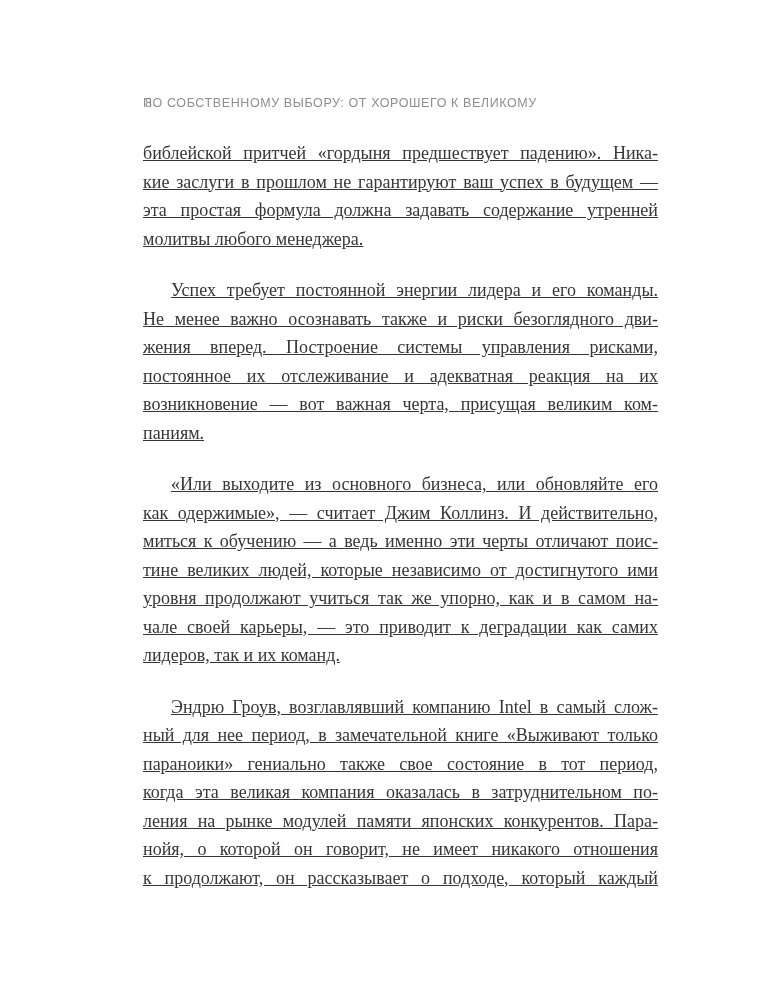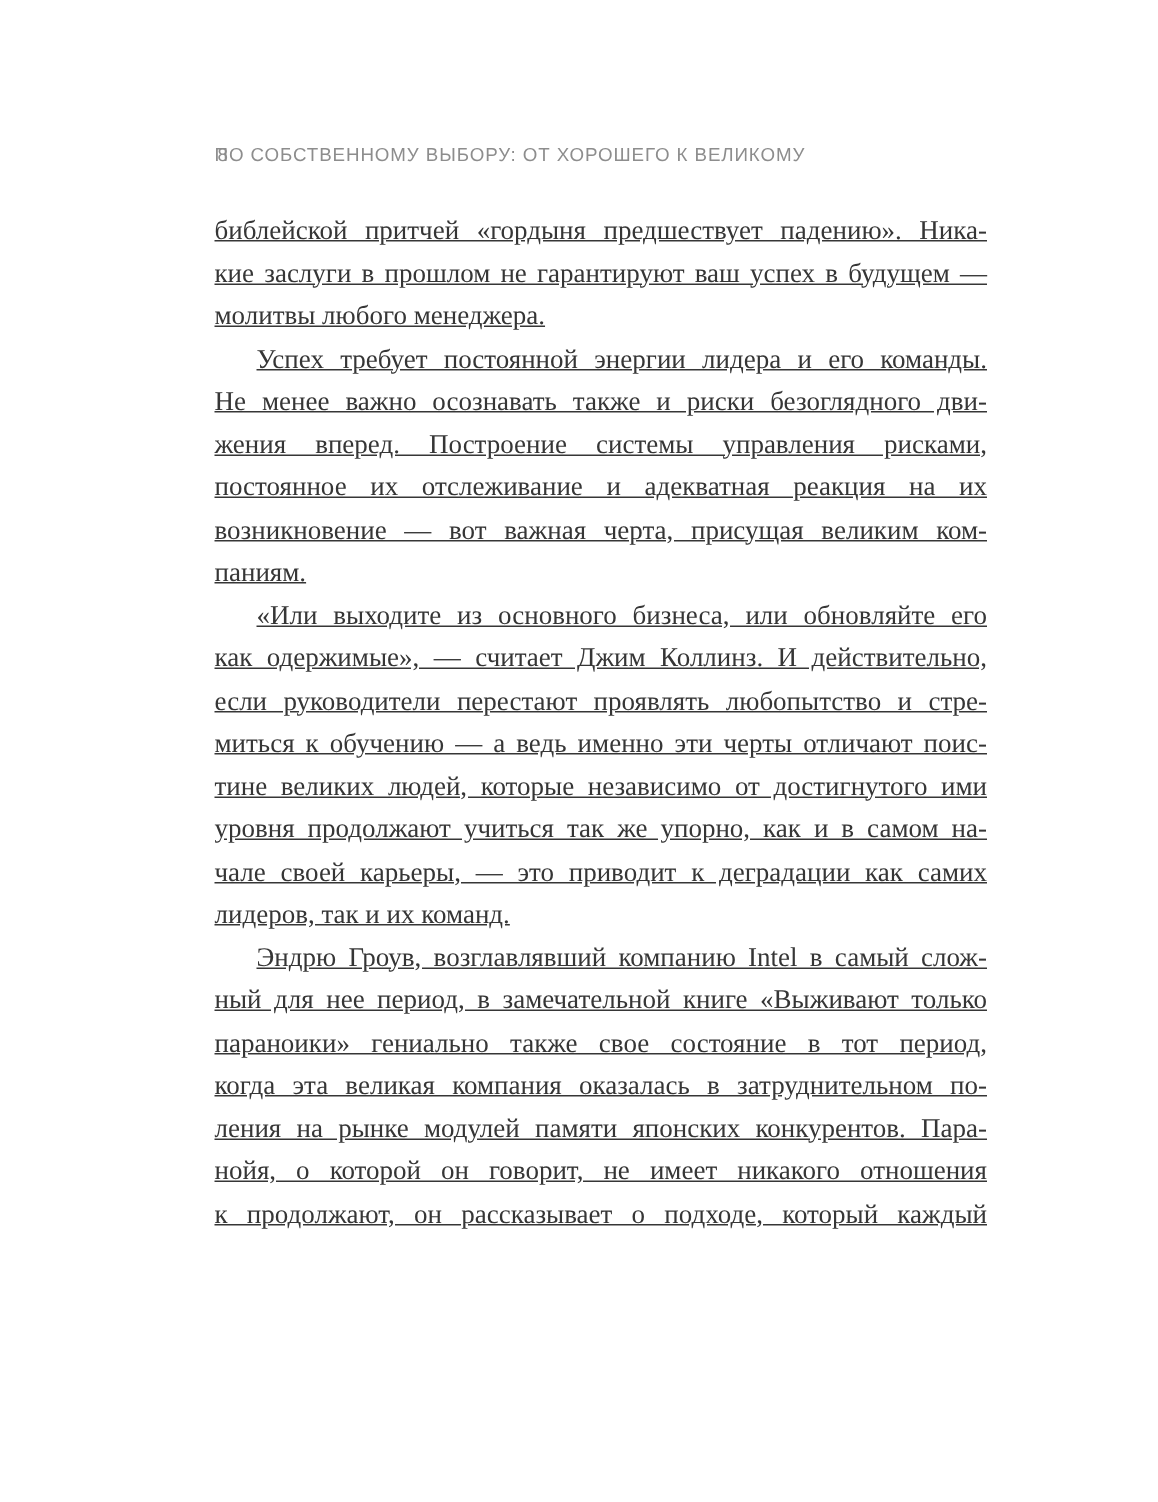--- a/index.html
+++ b/index.html
@@ -58,48 +58,49 @@
   }
   .line {
     text-align: justify;
     text-align-last: justify;
   }
   .line.para-end {
     text-align-last: left;
   }
   .line.first-indent {
     padding-left: 28px;
+    margin-top: 23px;
   }
 </style>
 </head>
 <body>
 
 <div class="page">
   <header class="running-head">
     <span class="page-num">8</span>
     <span class="head-title">ПО СОБСТВЕННОМУ ВЫБОРУ: ОТ ХОРОШЕГО К ВЕЛИКОМУ</span>
   </header>
   <main class="text-block" id="paragraphs">
       <div class="paragraph">
         <div class="line">библейской притчей «гордыня предшествует падению». Ника-</div>
         <div class="line">кие заслуги в прошлом не гарантируют ваш успех в будущем —</div>
+        <div class="line">эта простая формула должна задавать содержание утренней</div>
         <div class="line para-end">молитвы любого менеджера.</div>
       </div>
       <div class="paragraph">
         <div class="line first-indent">Успех требует постоянной энергии лидера и его команды.</div>
         <div class="line">Не менее важно осознавать также и риски безоглядного дви-</div>
         <div class="line">жения вперед. Построение системы управления рисками,</div>
         <div class="line">постоянное их отслеживание и адекватная реакция на их</div>
         <div class="line">возникновение — вот важная черта, присущая великим ком-</div>
         <div class="line para-end">паниям.</div>
       </div>
       <div class="paragraph">
         <div class="line first-indent">«Или выходите из основного бизнеса, или обновляйте его</div>
         <div class="line">как одержимые», — считает Джим Коллинз. И действительно,</div>
-        <div class="line">если руководители перестают проявлять любопытство и стре-</div>
         <div class="line">миться к обучению — а ведь именно эти черты отличают поис-</div>
         <div class="line">тине великих людей, которые независимо от достигнутого ими</div>
         <div class="line">уровня продолжают учиться так же упорно, как и в самом на-</div>
         <div class="line">чале своей карьеры, — это приводит к деградации как самих</div>
         <div class="line para-end">лидеров, так и их команд.</div>
       </div>
       <div class="paragraph">
         <div class="line first-indent">Эндрю Гроув, возглавлявший компанию Intel в самый слож-</div>
         <div class="line">ный для нее период, в замечательной книге «Выживают только</div>
         <div class="line">параноики» гениально также свое состояние в тот период,</div>

